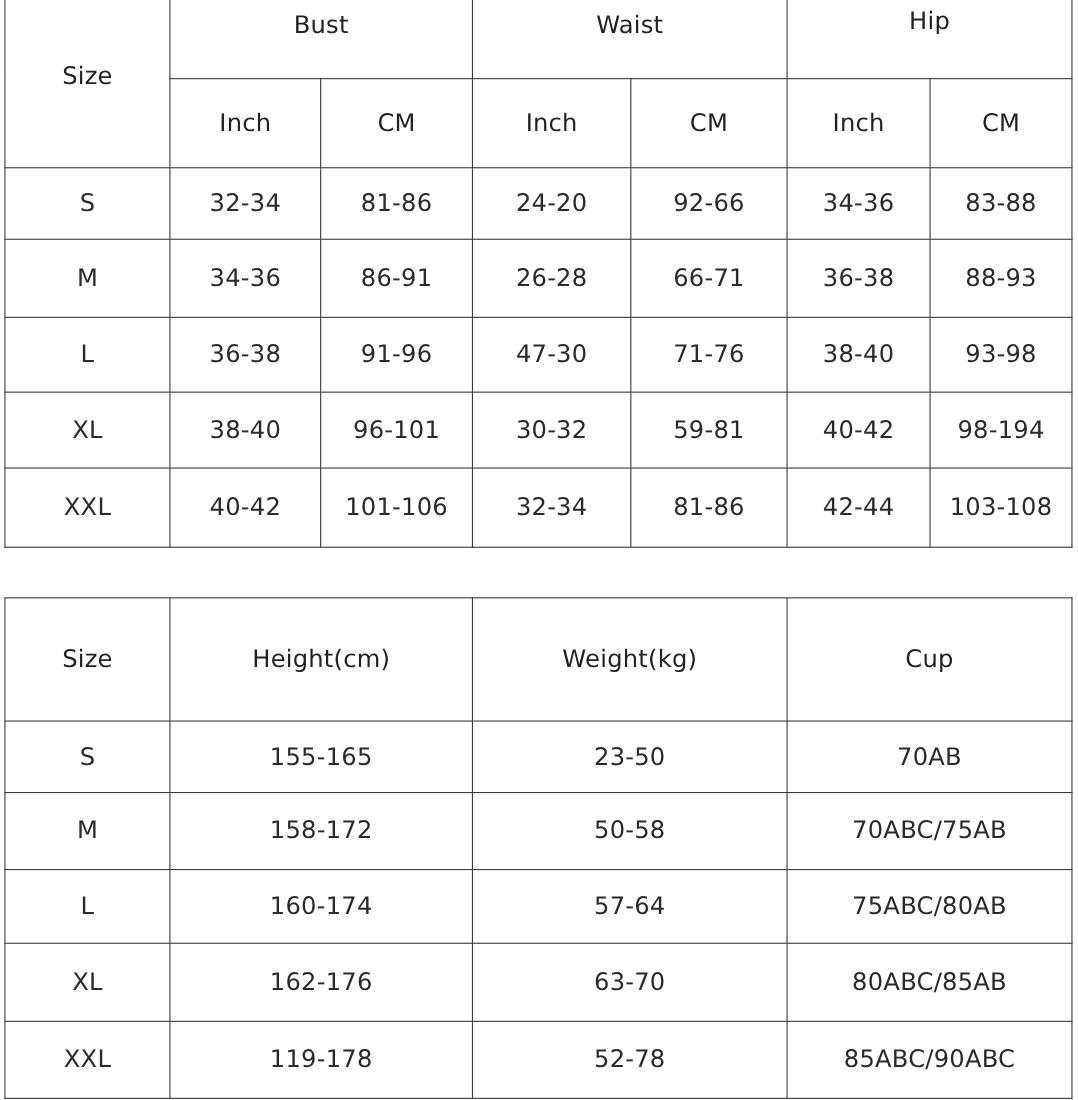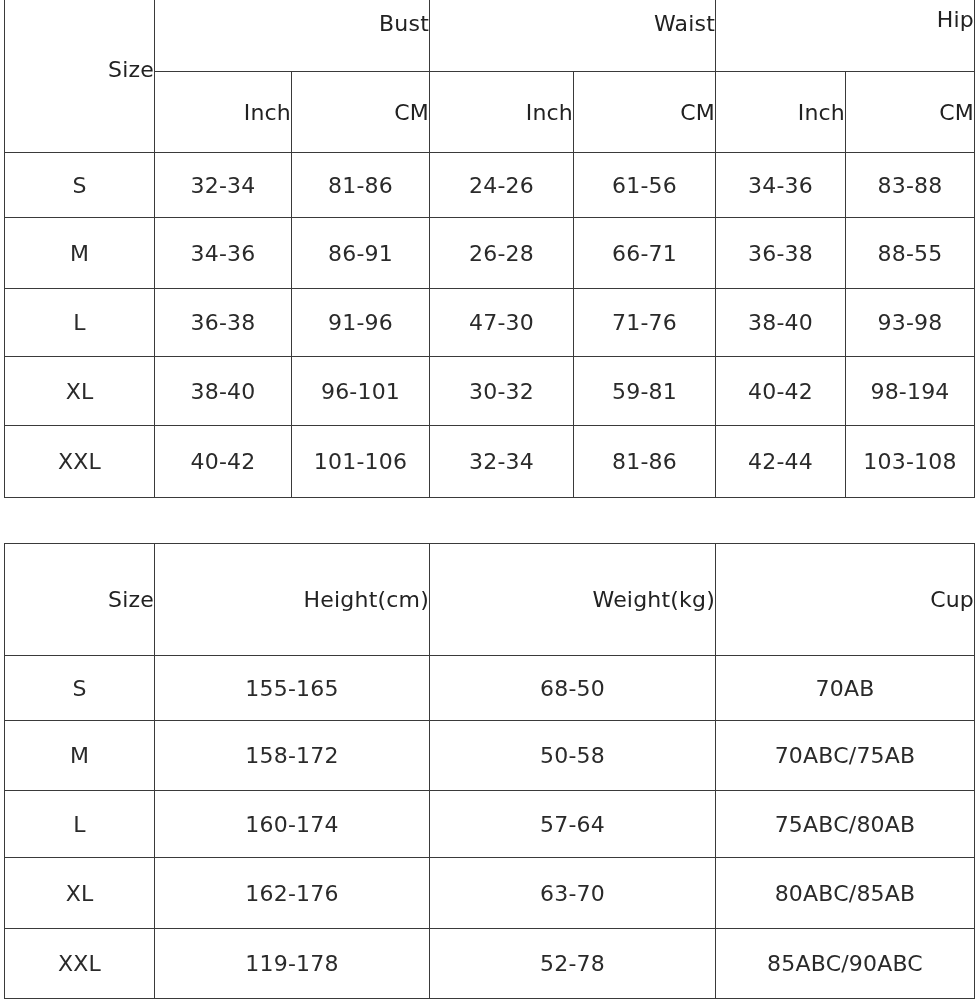--- a/index.html
+++ b/index.html
@@ -1,21 +1,21 @@
 <!DOCTYPE html>
 <html><head>
 <meta charset="utf-8">
 <style>
   html, body { margin:0; padding:0; background:#ffffff; }
   body { width:980px; height:1000px; position:relative; overflow:hidden;
          font-family:"DejaVu Sans", "Liberation Sans", sans-serif; color:#2a2a2a; }
   table { position:absolute; border-collapse:collapse; table-layout:fixed; }
   td, th { border:1.5px solid #3a3a3a; text-align:center; vertical-align:middle;
            font-weight:normal; font-size:22px; padding:0; letter-spacing:0.2px; }
-  th { color:#222;text-align:right; }
+  th { color:#222; }
   #t1 { left:4px; top:-2px; width:970px; }
   #t2 { left:4px; top:543px; width:970px; }
   .hdr-group { height:73px; }
   .hdr-sub { height:81px;padding-left:11px; }
 </style>
 </head>
 <body>
 
 <table id="t1">
   <colgroup>
@@ -39,33 +39,33 @@
     <th>CM</th>
     <th>Inch</th>
     <th>CM</th>
     <th>Inch</th>
     <th>CM</th>
   </tr>
   <tr style="height:65px">
     <td>S</td>
     <td>32-34</td>
     <td>81-86</td>
-    <td>24-26</td>
-    <td>61-56</td>
+    <td>24-20</td>
+    <td>92-66</td>
     <td>34-36</td>
     <td>83-88</td>
   </tr>
   <tr style="height:71px">
     <td>M</td>
     <td>34-36</td>
     <td>86-91</td>
     <td>26-28</td>
     <td>66-71</td>
     <td>36-38</td>
-    <td>88-55</td>
+    <td>88-93</td>
   </tr>
   <tr style="height:68px">
     <td>L</td>
     <td>36-38</td>
     <td>91-96</td>
     <td>47-30</td>
     <td>71-76</td>
     <td>38-40</td>
     <td>93-98</td>
   </tr>
@@ -100,21 +100,21 @@
   <tbody>
       <tr style="height:112px">
     <th>Size</th>
     <th>Height(cm)</th>
     <th>Weight(kg)</th>
     <th>Cup</th>
   </tr>
   <tr style="height:65px">
     <td>S</td>
     <td>155-165</td>
-    <td>68-50</td>
+    <td>23-50</td>
     <td>70AB</td>
   </tr>
   <tr style="height:70px">
     <td>M</td>
     <td>158-172</td>
     <td>50-58</td>
     <td>70ABC/75AB</td>
   </tr>
   <tr style="height:67px">
     <td>L</td>

